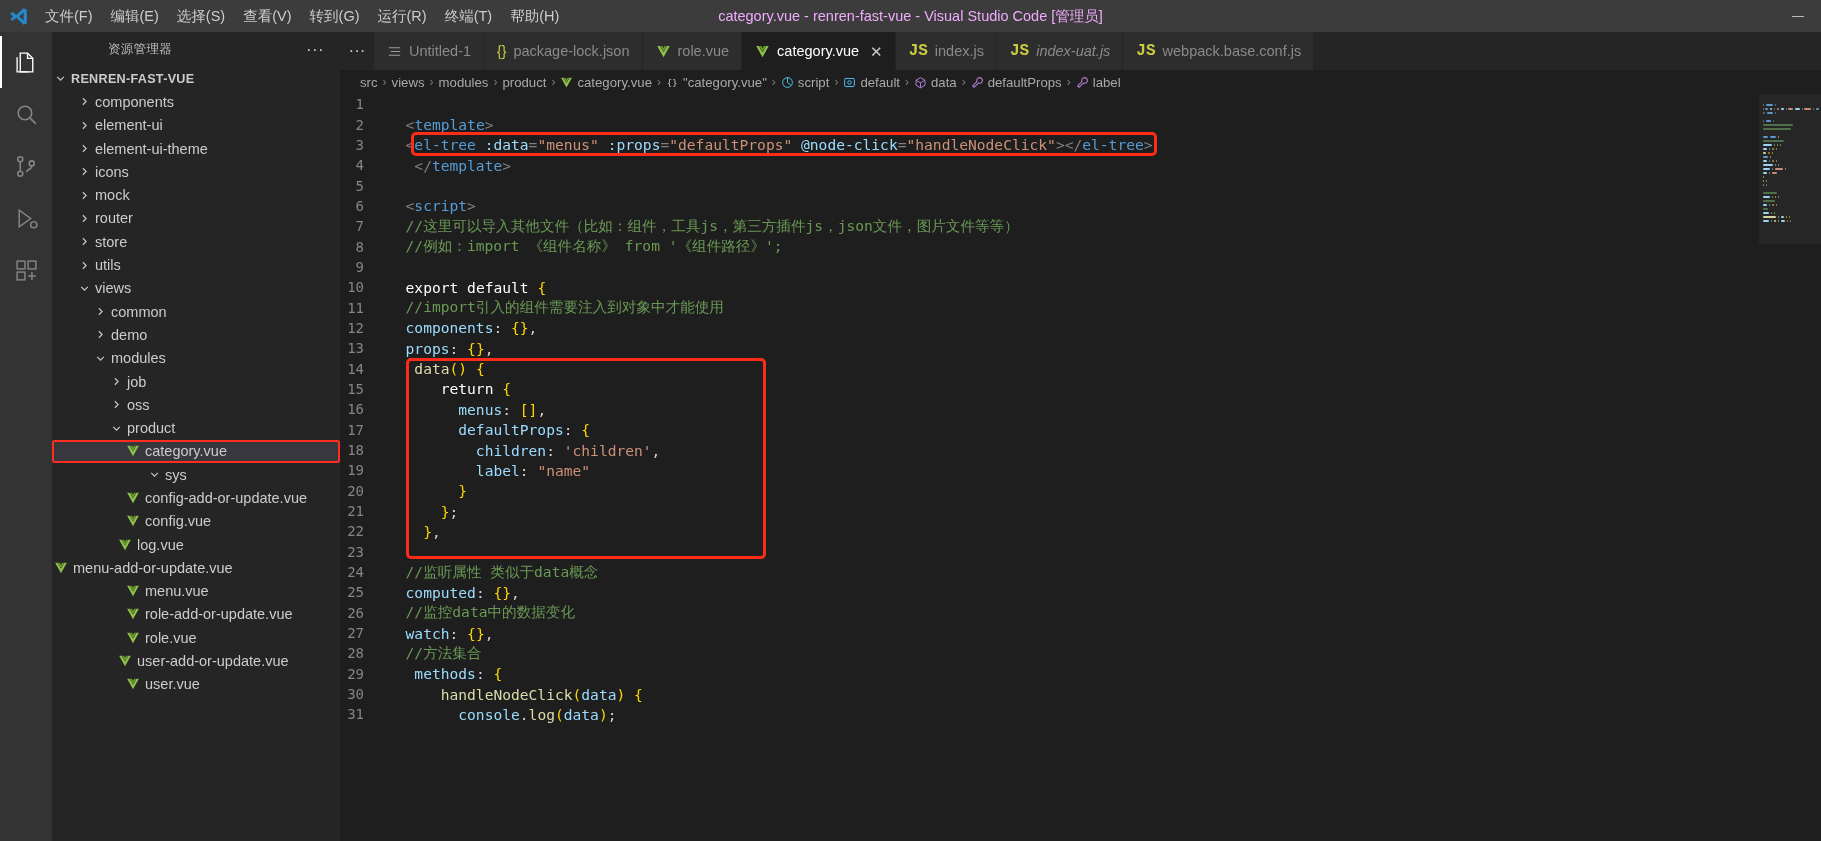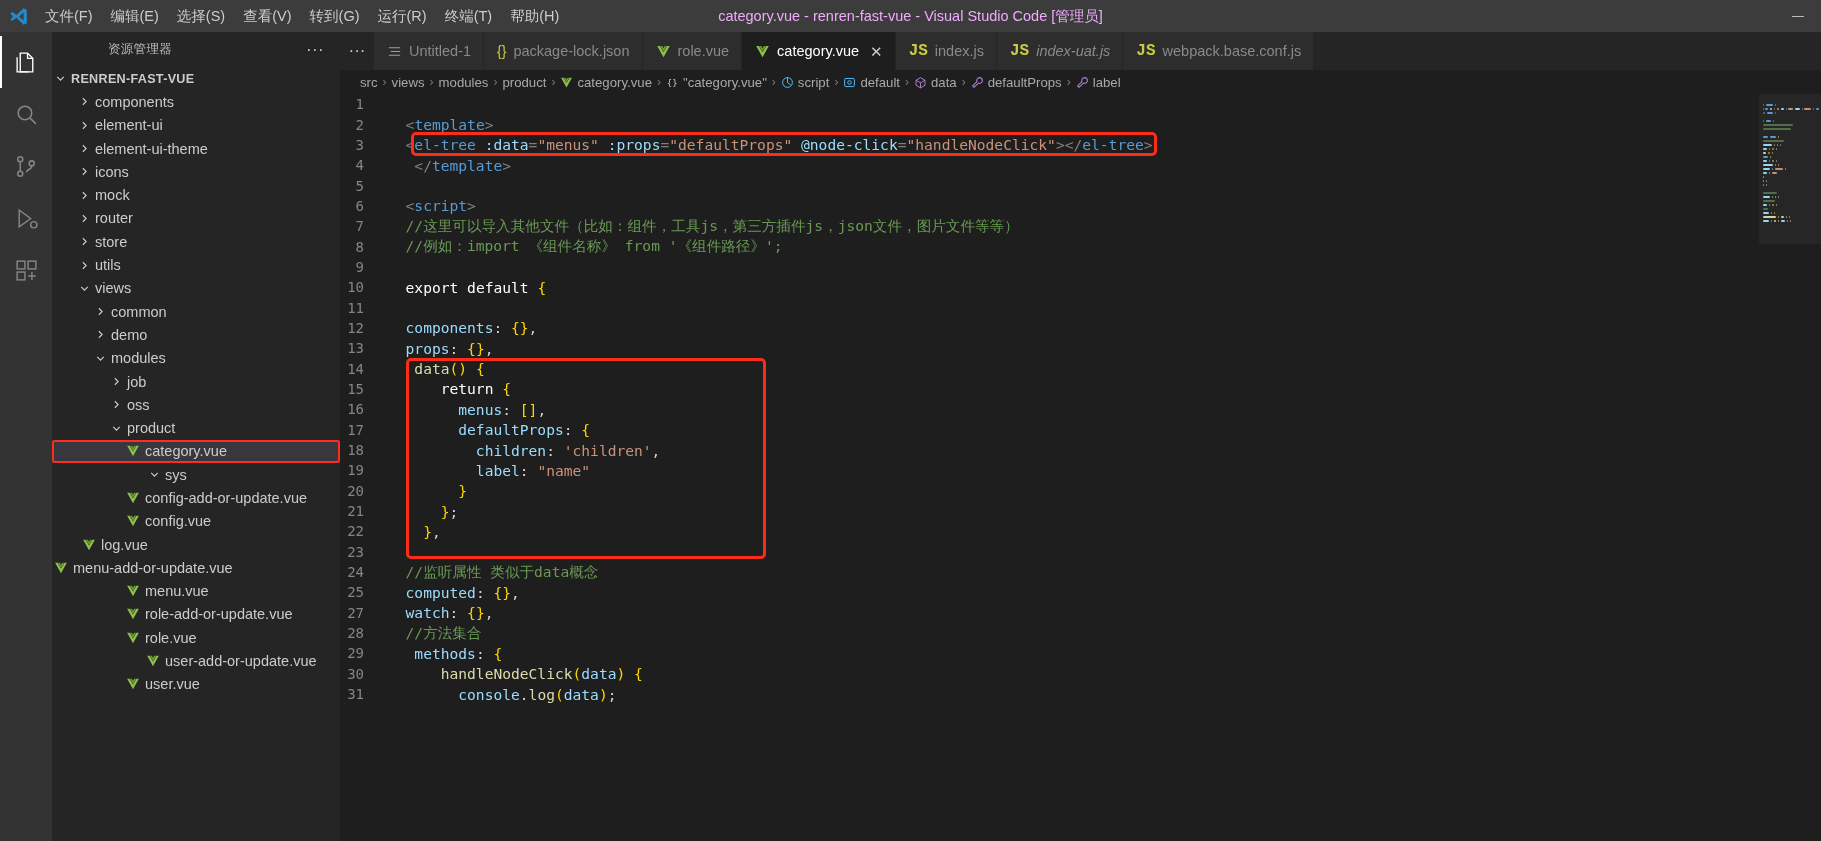--- a/index.html
+++ b/index.html
@@ -406,21 +406,21 @@
           </div>
           <div class="row" style="padding-left: 72px;">
             <span class="vue-ico">
               <svg viewBox="0 0 24 24">
                 <path fill="#8dc149" d="M2 3h4.2L12 13 17.8 3H22L12 21z"></path>
                 <path fill="#6d9e33" d="M6.9 3h3.1L12 6.6 14 3h3.1L12 11.9z"></path>
               </svg>
             </span>
             <span class="row-label">config.vue</span>
           </div>
-          <div class="row" style="padding-left: 28px;">
+          <div class="row" style="padding-left: 64px;">
             <span class="vue-ico">
               <svg viewBox="0 0 24 24">
                 <path fill="#8dc149" d="M2 3h4.2L12 13 17.8 3H22L12 21z"></path>
                 <path fill="#6d9e33" d="M6.9 3h3.1L12 6.6 14 3h3.1L12 11.9z"></path>
               </svg>
             </span>
             <span class="row-label">log.vue</span>
           </div>
           <div class="row" style="">
             <span class="vue-ico">
@@ -451,21 +451,21 @@
           </div>
           <div class="row" style="padding-left: 72px;">
             <span class="vue-ico">
               <svg viewBox="0 0 24 24">
                 <path fill="#8dc149" d="M2 3h4.2L12 13 17.8 3H22L12 21z"></path>
                 <path fill="#6d9e33" d="M6.9 3h3.1L12 6.6 14 3h3.1L12 11.9z"></path>
               </svg>
             </span>
             <span class="row-label">role.vue</span>
           </div>
-          <div class="row" style="padding-left: 92px;">
+          <div class="row" style="padding-left: 64px;">
             <span class="vue-ico">
               <svg viewBox="0 0 24 24">
                 <path fill="#8dc149" d="M2 3h4.2L12 13 17.8 3H22L12 21z"></path>
                 <path fill="#6d9e33" d="M6.9 3h3.1L12 6.6 14 3h3.1L12 11.9z"></path>
               </svg>
             </span>
             <span class="row-label">user-add-or-update.vue</span>
           </div>
           <div class="row" style="padding-left: 72px;">
             <span class="vue-ico">
@@ -621,35 +621,36 @@
           <div class="line"><span class="lnum">1</span><span class="ltext"></span></div>
           <div class="line"><span class="lnum">2</span><span class="ltext"><span class="t-punct">  </span><span class="t-punct">&lt;</span><span class="t-tag">template</span><span class="t-punct">&gt;</span></span></div>
           <div class="line"><span class="lnum">3</span><span class="ltext"><span class="t-punct">  &lt;</span><span class="t-tag">el-tree</span><span class="t-plain"> </span><span class="t-attr">:data</span><span class="t-punct">=</span><span class="t-str">"menus"</span><span class="t-plain"> </span><span class="t-attr">:props</span><span class="t-punct">=</span><span class="t-str">"defaultProps"</span><span class="t-plain"> </span><span class="t-attr">@node-click</span><span class="t-punct">=</span><span class="t-str">"handleNodeClick"</span><span class="t-punct">&gt;&lt;/</span><span class="t-tag">el-tree</span><span class="t-punct">&gt;</span></span></div>
           <div class="line"><span class="lnum">4</span><span class="ltext"><span class="t-punct">   &lt;/</span><span class="t-tag">template</span><span class="t-punct">&gt;</span></span></div>
           <div class="line"><span class="lnum">5</span><span class="ltext"></span></div>
           <div class="line"><span class="lnum">6</span><span class="ltext"><span class="t-punct">  &lt;</span><span class="t-tag">script</span><span class="t-punct">&gt;</span></span></div>
           <div class="line"><span class="lnum">7</span><span class="ltext"><span class="t-cmt">  //这里可以导入其他文件（比如：组件，工具js，第三方插件js，json文件，图片文件等等）</span></span></div>
           <div class="line"><span class="lnum">8</span><span class="ltext"><span class="t-cmt">  //例如：import 《组件名称》 from '《组件路径》';</span></span></div>
           <div class="line"><span class="lnum">9</span><span class="ltext"></span></div>
           <div class="line"><span class="lnum">10</span><span class="ltext"><span class="t-plain">  </span><span class="t-kw">export</span><span class="t-plain"> </span><span class="t-kw">default</span><span class="t-plain"> </span><span class="t-brk1">{</span></span></div>
-          <div class="line"><span class="lnum">11</span></div>
+          <div class="line"><span class="lnum">11</span><span class="ltext"><span class="t-cmt">  //import引入的组件需要注入到对象中才能使用</span></span></div>
           <div class="line"><span class="lnum">12</span><span class="ltext"><span class="t-prop">  components</span><span class="t-plain">: </span><span class="t-brk1">{}</span><span class="t-plain">,</span></span></div>
           <div class="line"><span class="lnum">13</span><span class="ltext"><span class="t-prop">  props</span><span class="t-plain">: </span><span class="t-brk1">{}</span><span class="t-plain">,</span></span></div>
           <div class="line"><span class="lnum">14</span><span class="ltext"><span class="t-plain">   </span><span class="t-fn">data</span><span class="t-brk1">()</span><span class="t-plain"> </span><span class="t-brk1">{</span></span></div>
           <div class="line"><span class="lnum">15</span><span class="ltext"><span class="t-plain">      </span><span class="t-kw">return</span><span class="t-plain"> </span><span class="t-brk1">{</span></span></div>
           <div class="line"><span class="lnum">16</span><span class="ltext"><span class="t-prop">        menus</span><span class="t-plain">: </span><span class="t-brk1">[]</span><span class="t-plain">,</span></span></div>
           <div class="line"><span class="lnum">17</span><span class="ltext"><span class="t-prop">        defaultProps</span><span class="t-plain">: </span><span class="t-brk1">{</span></span></div>
           <div class="line"><span class="lnum">18</span><span class="ltext"><span class="t-prop">          children</span><span class="t-plain">: </span><span class="t-str">'children'</span><span class="t-plain">,</span></span></div>
           <div class="line"><span class="lnum">19</span><span class="ltext"><span class="t-prop">          label</span><span class="t-plain">: </span><span class="t-str">"name"</span></span></div>
           <div class="line"><span class="lnum">20</span><span class="ltext"><span class="t-plain">        </span><span class="t-brk1">}</span></span></div>
           <div class="line"><span class="lnum">21</span><span class="ltext"><span class="t-plain">      </span><span class="t-brk1">}</span><span class="t-plain">;</span></span></div>
           <div class="line"><span class="lnum">22</span><span class="ltext"><span class="t-plain">    </span><span class="t-brk1">}</span><span class="t-plain">,</span></span></div>
           <div class="line"><span class="lnum">23</span><span class="ltext"></span></div>
           <div class="line"><span class="lnum">24</span><span class="ltext"><span class="t-cmt">  //监听属性 类似于data概念</span></span></div>
           <div class="line"><span class="lnum">25</span><span class="ltext"><span class="t-prop">  computed</span><span class="t-plain">: </span><span class="t-brk1">{}</span><span class="t-plain">,</span></span></div>
+          <div class="line"><span class="lnum">26</span><span class="ltext"><span class="t-cmt">  //监控data中的数据变化</span></span></div>
           <div class="line"><span class="lnum">27</span><span class="ltext"><span class="t-prop">  watch</span><span class="t-plain">: </span><span class="t-brk1">{}</span><span class="t-plain">,</span></span></div>
           <div class="line"><span class="lnum">28</span><span class="ltext"><span class="t-cmt">  //方法集合</span></span></div>
           <div class="line"><span class="lnum">29</span><span class="ltext"><span class="t-prop">   methods</span><span class="t-plain">: </span><span class="t-brk1">{</span></span></div>
           <div class="line"><span class="lnum">30</span><span class="ltext"><span class="t-plain">      </span><span class="t-fn">handleNodeClick</span><span class="t-brk1">(</span><span class="t-var">data</span><span class="t-brk1">)</span><span class="t-plain"> </span><span class="t-brk1">{</span></span></div>
           <div class="line"><span class="lnum">31</span><span class="ltext"><span class="t-plain">        </span><span class="t-var">console</span><span class="t-plain">.</span><span class="t-fn">log</span><span class="t-brk1">(</span><span class="t-var">data</span><span class="t-brk1">)</span><span class="t-plain">;</span></span></div>
         </div>
       <div class="minimap" id="minimap">
         <div class="mm-slider"></div>
       <div class="mm-line"></div>
           <div class="mm-line">

